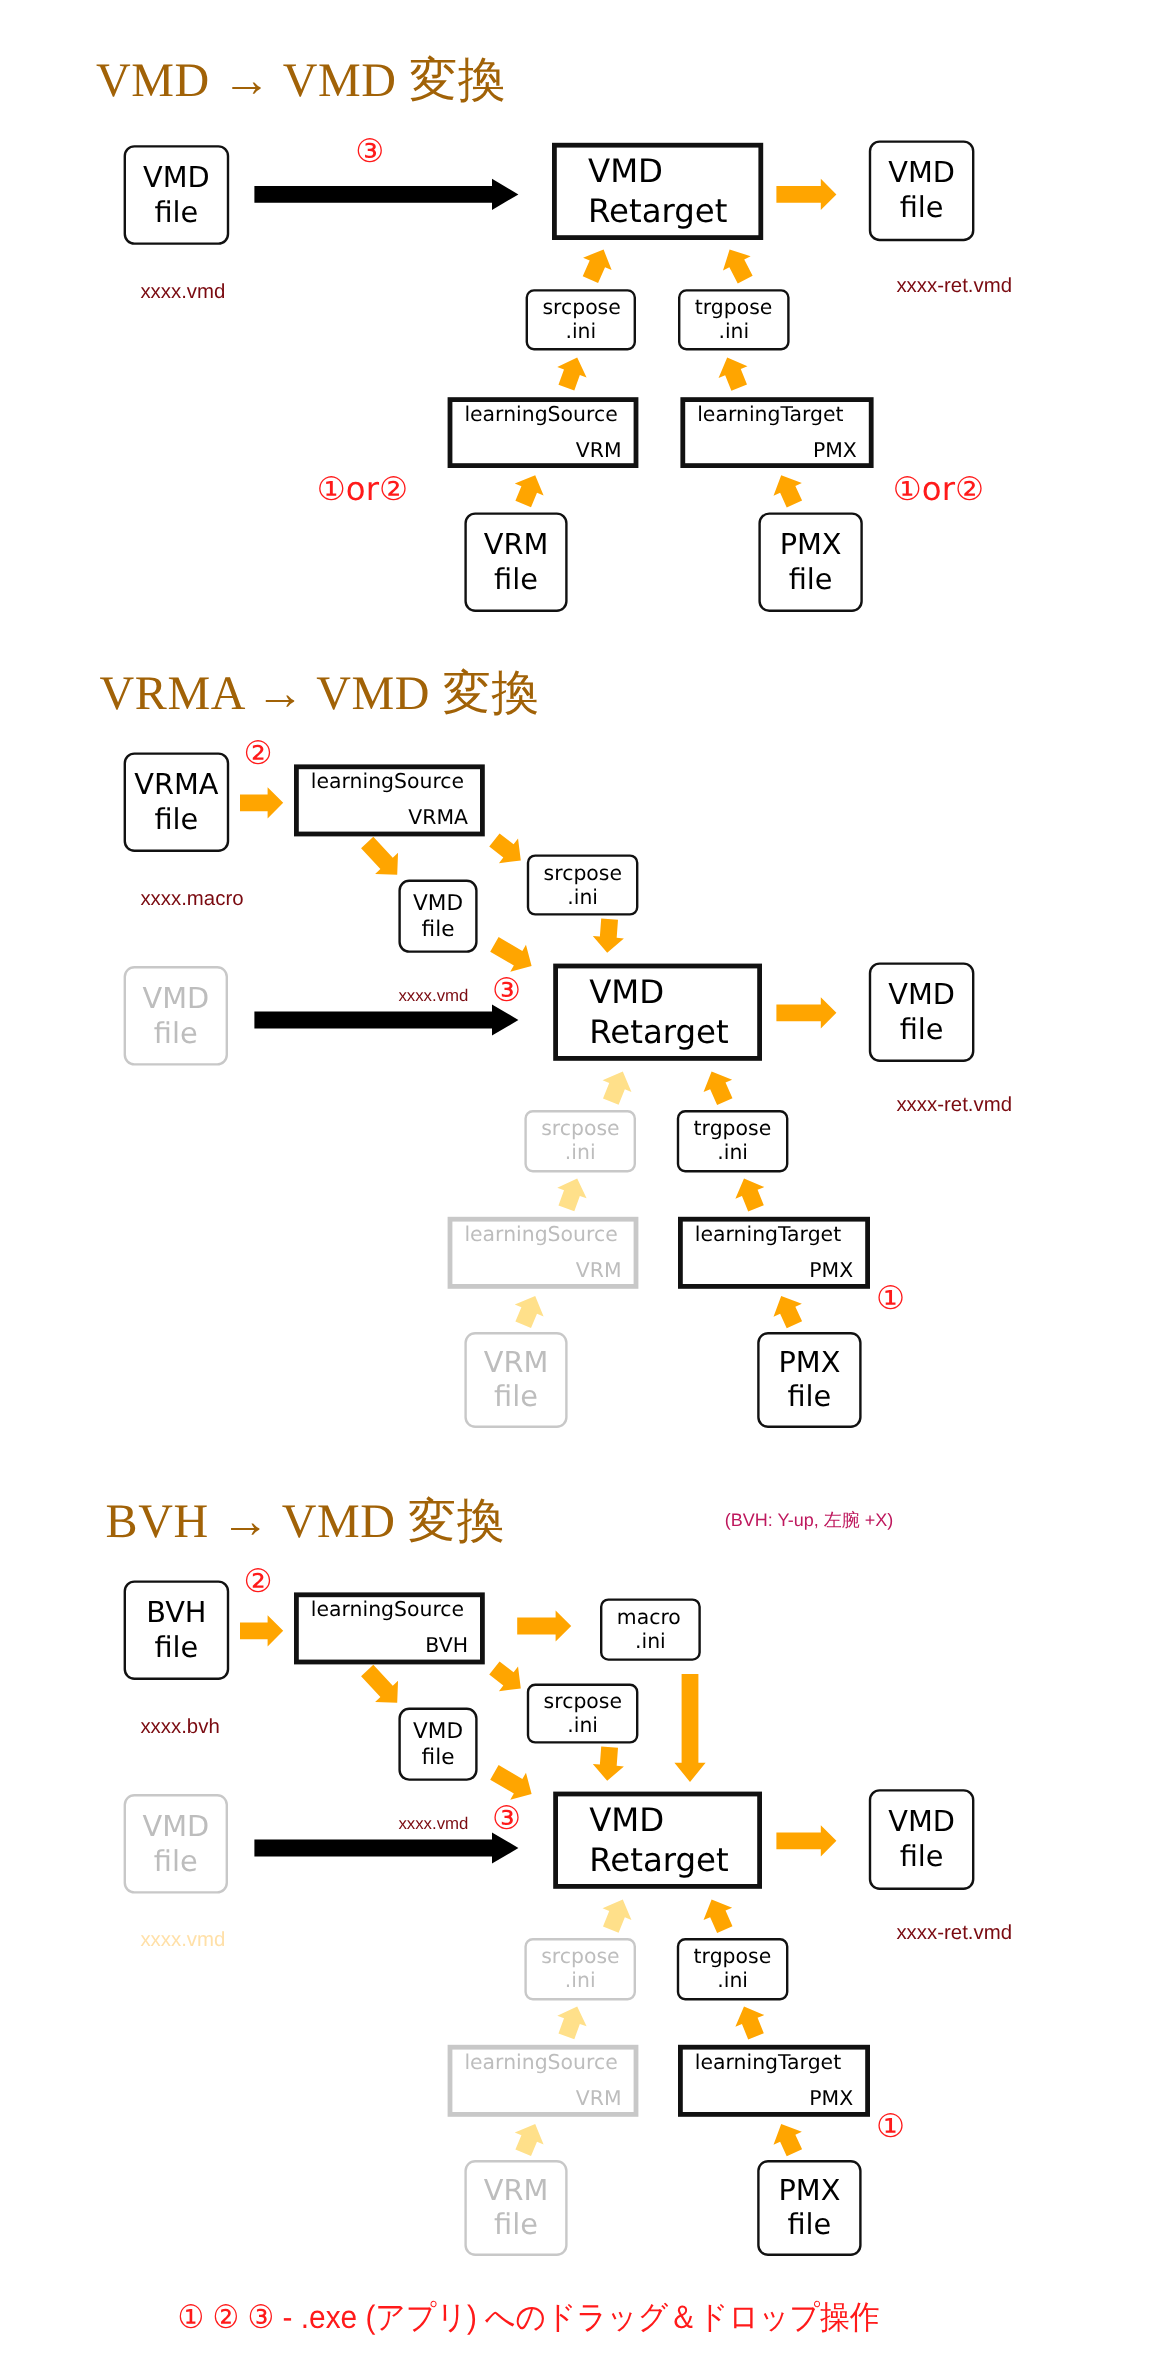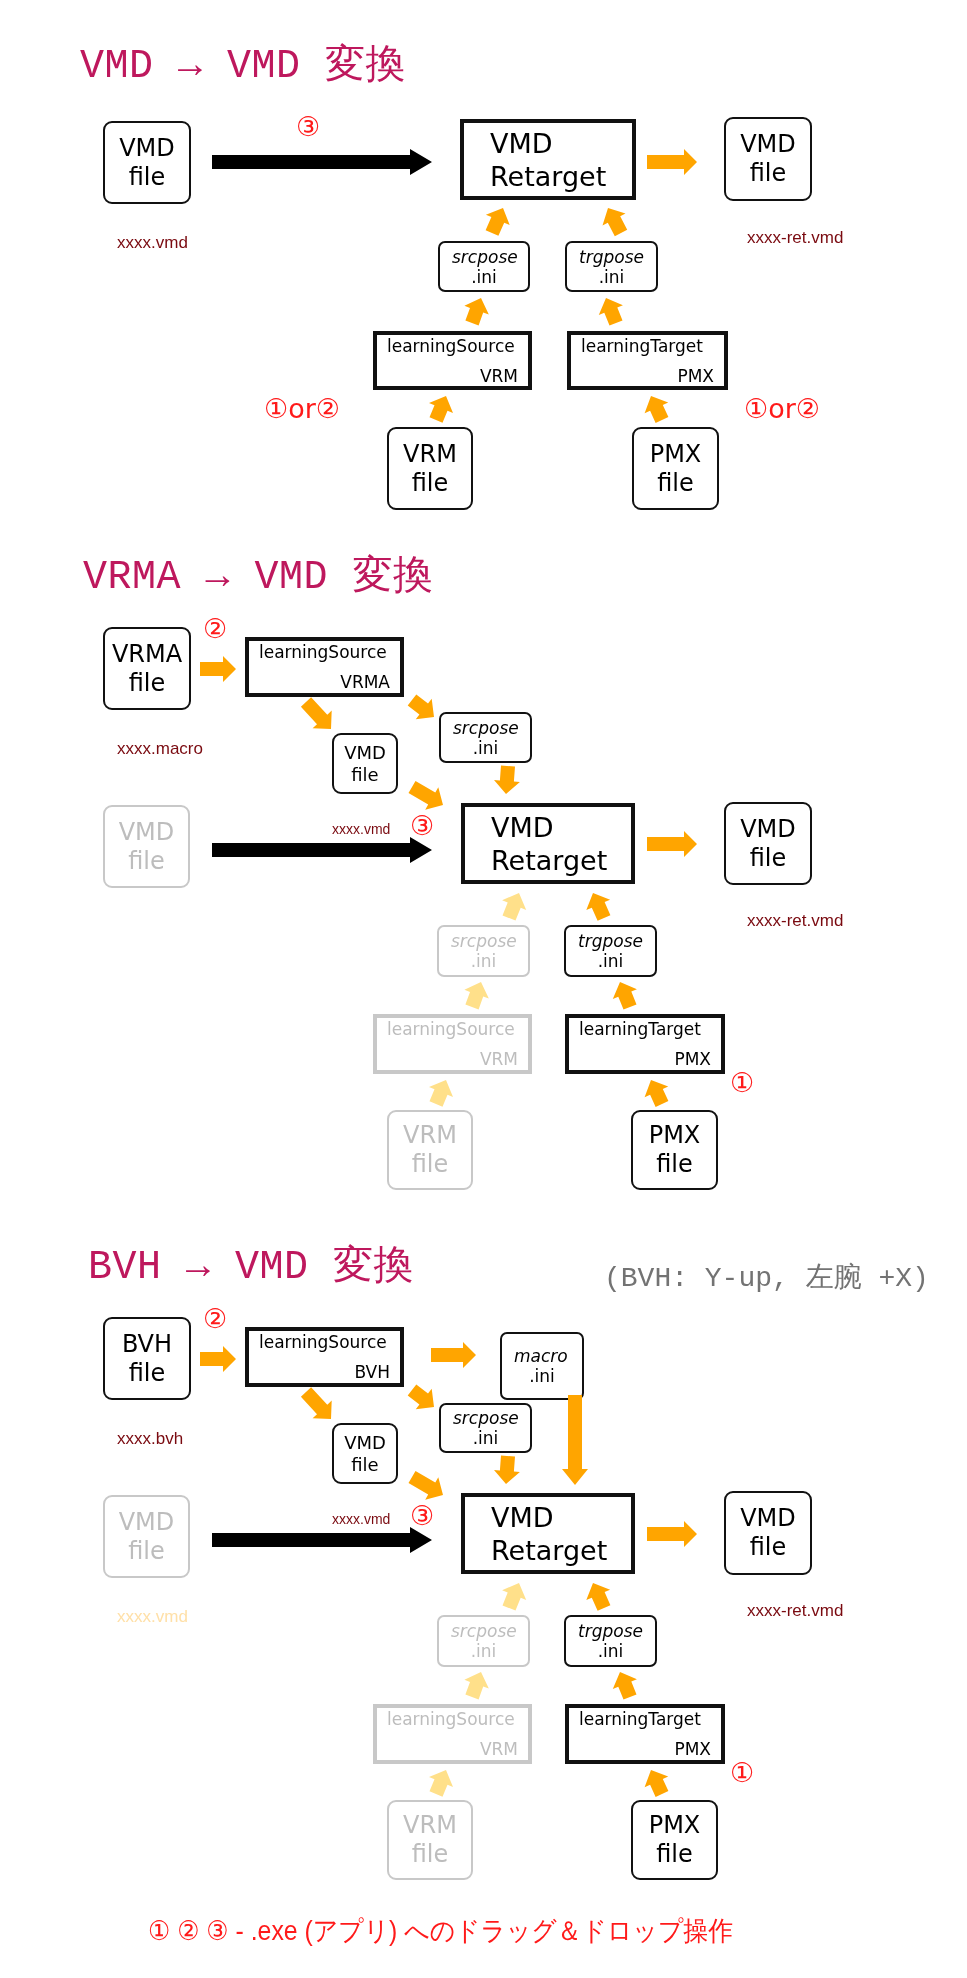--- a/index.html
+++ b/index.html
@@ -1,39 +1,39 @@
 <!DOCTYPE html>
 <html><head>
 <meta charset="utf-8">
 <style>
   html, body { margin:0; padding:0; background:#ffffff; }
   body { width:967px; height:1978px; position:relative; overflow:hidden;
          font-family:"DejaVu Sans","Liberation Sans",sans-serif; color:#000; }
-  .title { position:absolute; color:#be185d; font-size:40px; line-height:48px;
-           font-family:Liberation Mono, monospace; white-space:nowrap; letter-spacing:0.5px; }
+  .title { position:absolute; color:#a16207; font-size:40px; line-height:48px;
+           font-family:Liberation Serif, serif; white-space:nowrap; letter-spacing:0.5px; }
   .box { position:absolute; box-sizing:border-box; background:#fff; display:flex; flex-direction:column;
          justify-content:center; }
   .file { border:2px solid #111; border-radius:9px; align-items:center; font-size:24px; line-height:29px; text-align:center; }
   .ini { border:2px solid #111; border-radius:7px; font-size:17px; line-height:20px; padding:0 10px; }
   .ini span { display:block; }
-  .ini .l1 { text-align:left; padding-left:2px;font-style:italic; }
+  .ini .l1 { text-align:left; padding-left:2px; }
   .ini .l2 { text-align:center; }
   .tool { border:4px solid #111; font-size:17px; line-height:20px; padding:0 10px;gap:10px; }
   .tool .l1 { text-align:left; display:block; }
   .tool .l2 { text-align:right; display:block; }
   .main { border:4px solid #111; font-size:27px; line-height:33px; padding-left:26px; }
   .main span { display:block; }
   .faded { border-color:#c8c8c8 !important; color:#bdbdbd; }
   .fname { position:absolute; color:#7a0a10; font-size:17px; white-space:nowrap;
            font-family:"Liberation Sans","DejaVu Sans",sans-serif;margin-top:21px; }
   .fname.faded-label { color:#ffe0a8; }
   .mark { position:absolute; color:#ff1a1a; font-size:27px; line-height:30px; white-space:nowrap;
           font-family:"DejaVu Sans",sans-serif; }
-  .note { position:absolute; color:#737373; font-size:28px; white-space:nowrap;
-          font-family:Liberation Mono, monospace; }
+  .note { position:absolute; color:#be185d; font-size:15px; white-space:nowrap;
+          font-family:Liberation Sans, sans-serif; }
   .footer { position:absolute; color:#ff1a1a; font-size:27px; white-space:nowrap; left:148px; top:1913px;
             font-family:"Liberation Sans","DejaVu Sans",sans-serif; transform:scaleX(0.92); transform-origin:left top; }
   svg.arrows { position:absolute; left:0; top:0; width:967px; height:1978px; pointer-events:none; }
 </style>
 </head>
 <body>
 
 <div class="title" style="left:80px;top:43px;">VMD → VMD 変換</div>
 
 <div class="box file" style="left:103px;top:121px;width:88px;height:83px;">
@@ -164,21 +164,21 @@
   <span>file</span>
 </div>
 <div class="fname" style="left:117px;top:1408px;">xxxx.bvh</div>
 <div class="mark" style="left:203px;top:1304px;">②</div>
 
 <div class="box tool" style="left:245px;top:1327px;width:159px;height:60px;">
   <span class="l1">learningSource</span>
   <span class="l2">BVH</span>
 </div>
 
-<div class="box ini" style="left:500px;top:1332px;width:84px;height:68px;">
+<div class="box ini" style="left:500px;top:1332px;width:84px;height:52px;">
   <span class="l1">macro</span>
   <span class="l2">.ini</span>
 </div>
 
 <div class="box file" style="left:332px;top:1423px;width:66px;height:61px;font-size:18px;line-height:22px;">
   <span>VMD</span>
   <span>file</span>
 </div>
 <div class="fname" style="left:332px;top:1490px;font-size:14px;">xxxx.vmd</div>
 

